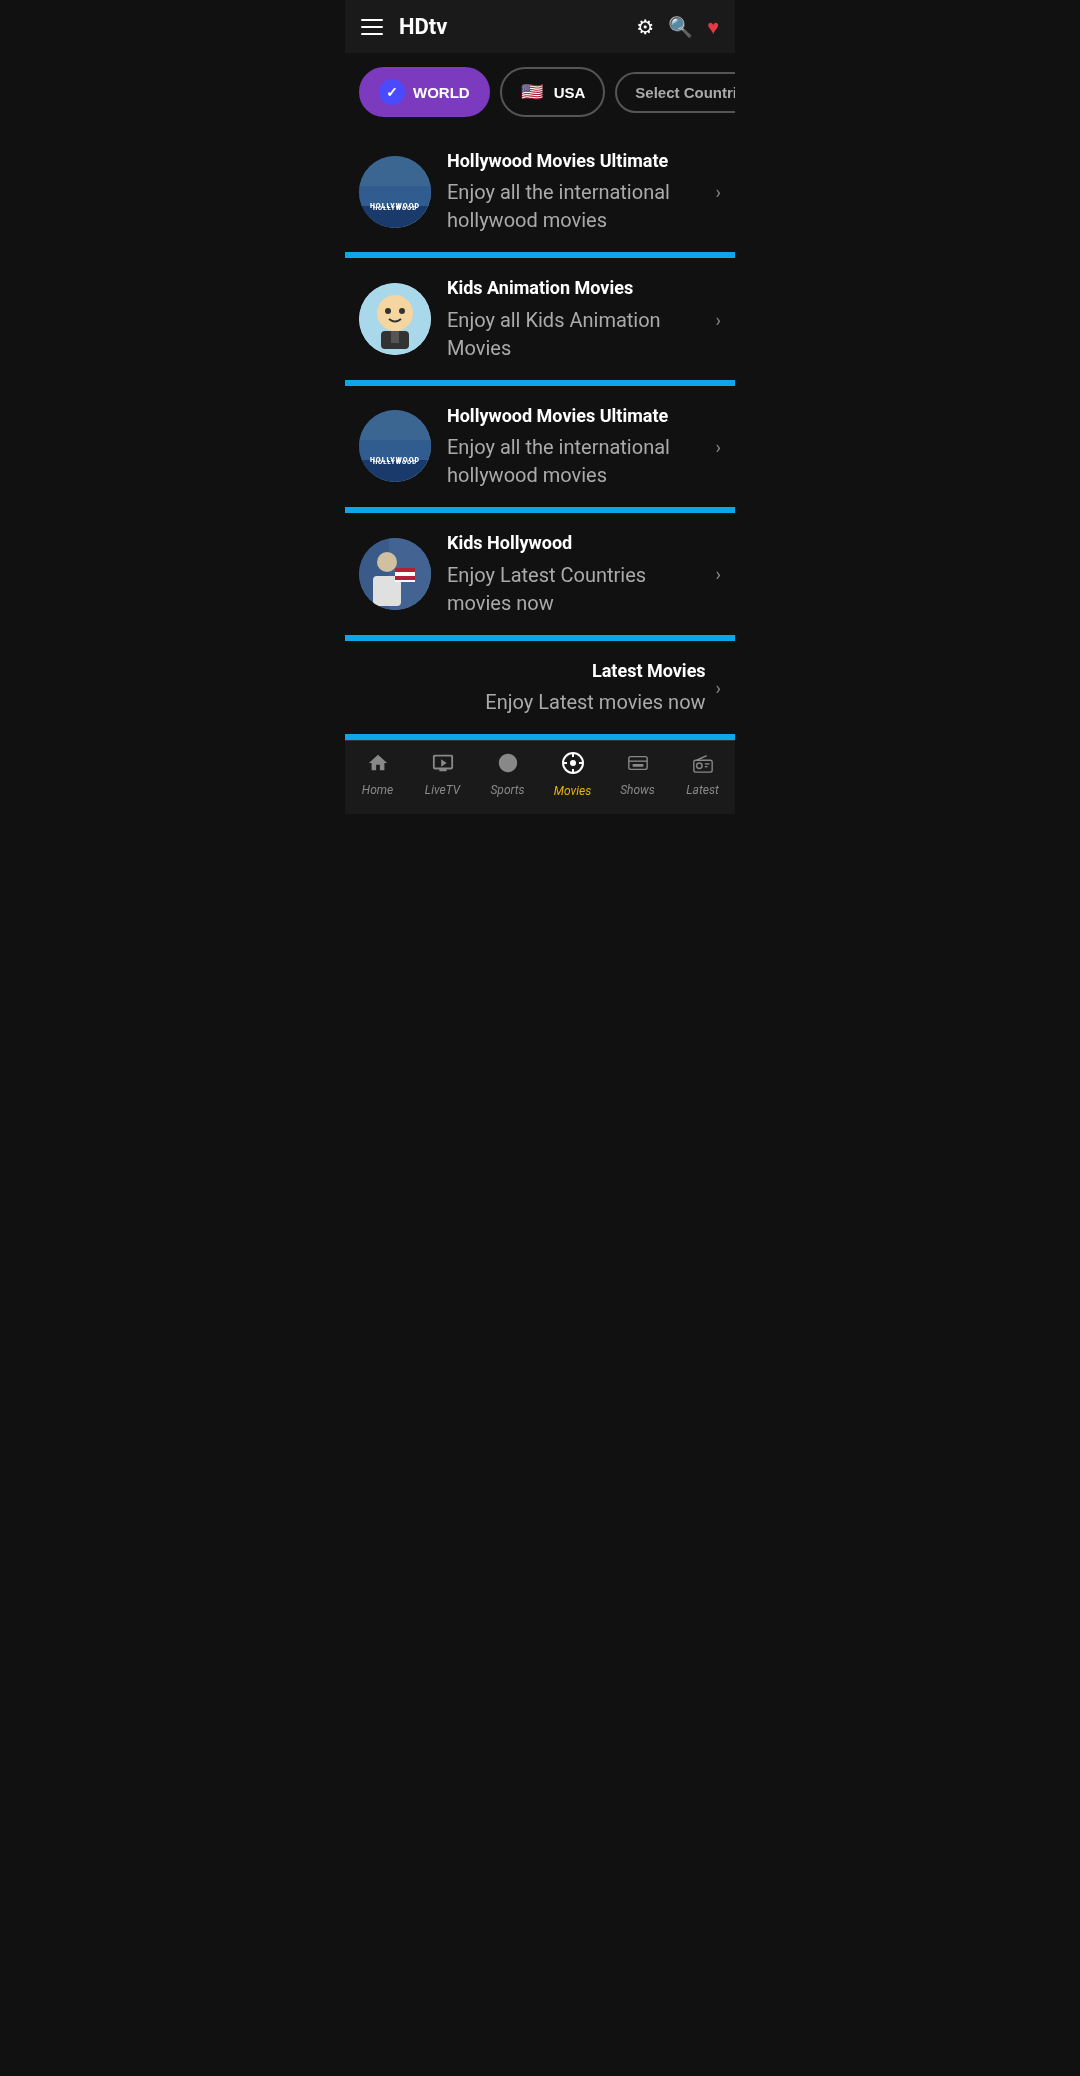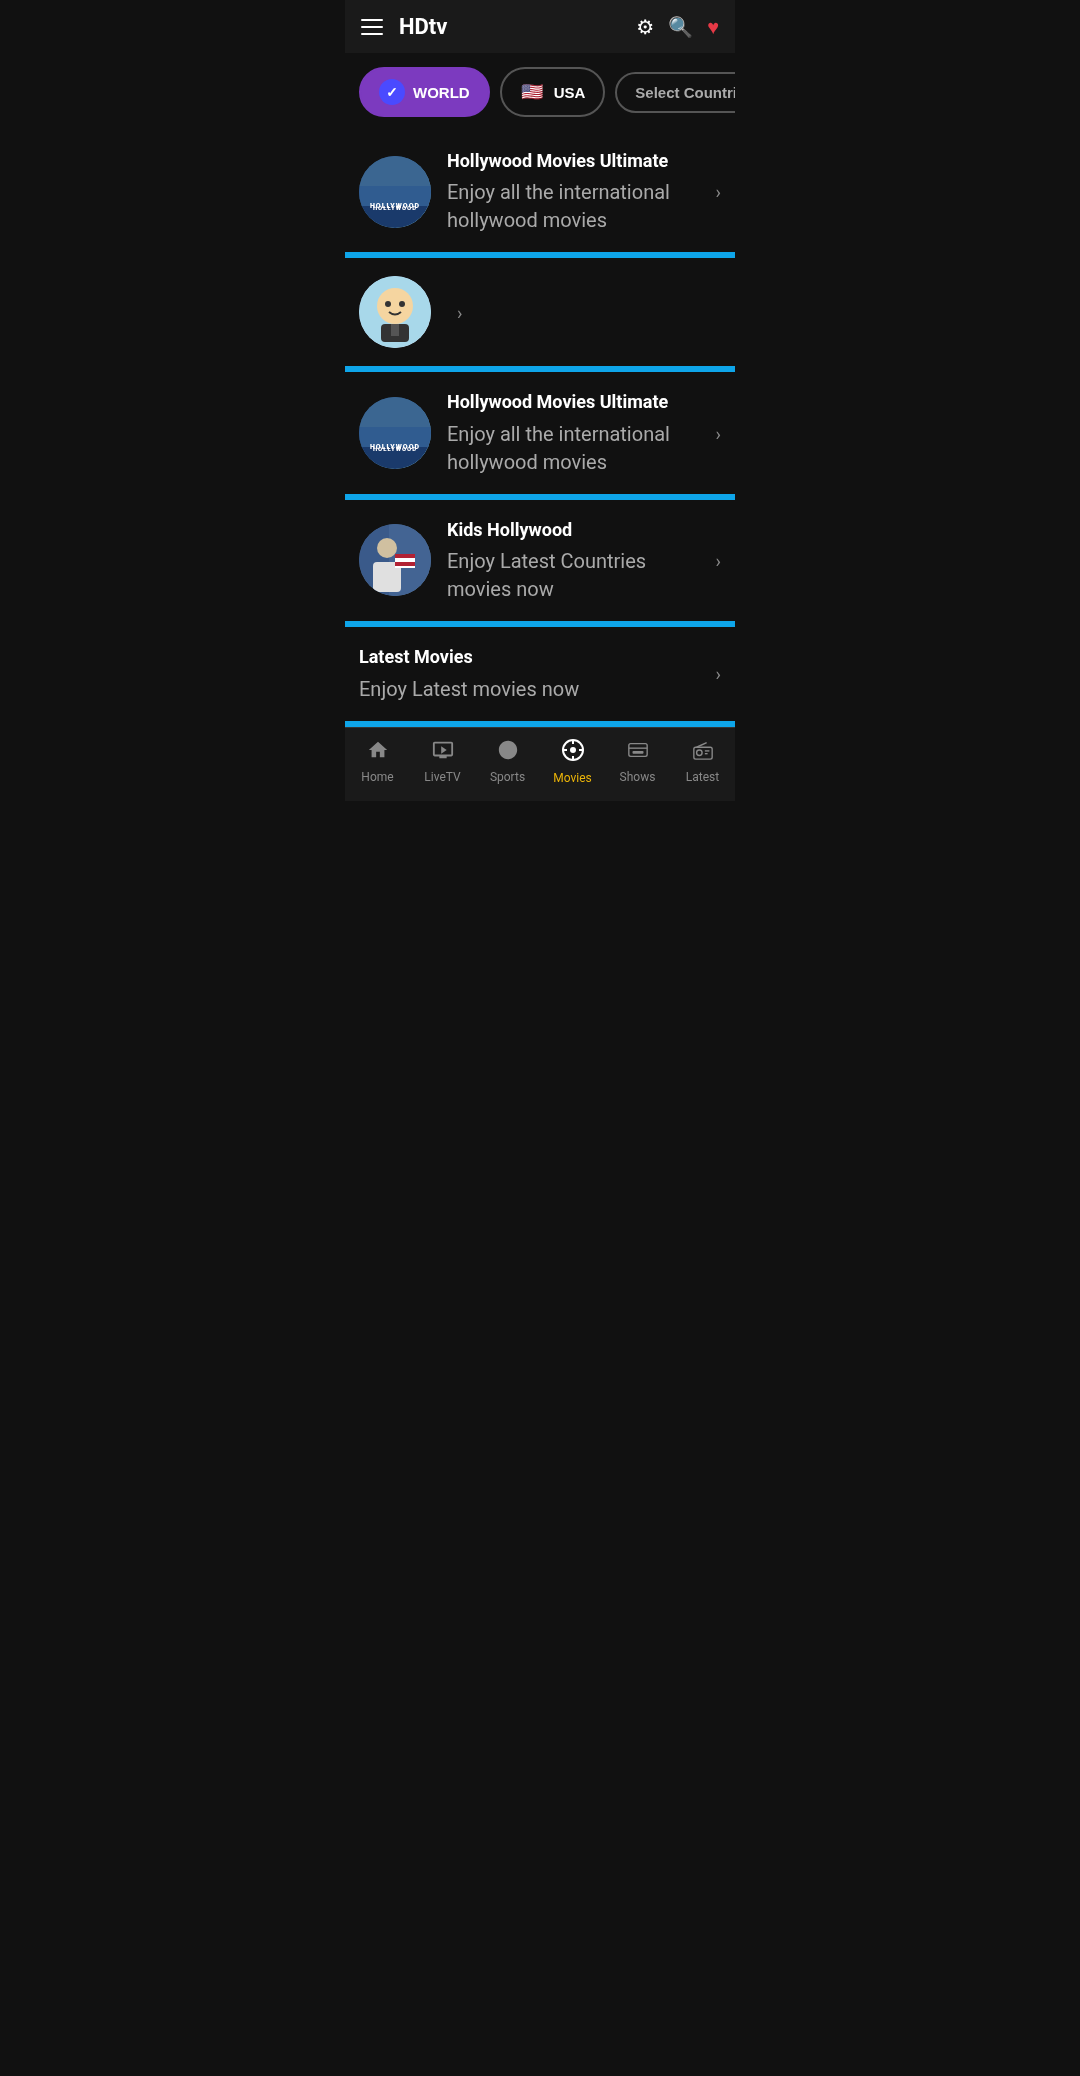--- a/index.html
+++ b/index.html
@@ -146,39 +146,40 @@
       color: #aaa;
       line-height: 1.4;
     }
     .item-chevron {
       font-size: 18px;
       color: #888;
       margin-left: 10px;
     }
 
     
-    .list-item.no-thumb { padding-left: 14px; }
+    .list-item.no-thumb { padding-left: 14px; text-align: right; }
     .no-thumb .item-info { margin-left: 0; }
 
     
     .bottom-nav {
       background: #1a1a1a;
       display: flex;
       align-items: center;
       justify-content: space-around;
       padding: 10px 0 16px;
       border-top: 1px solid #333;
     }
     .nav-item {
       display: flex;
       flex-direction: column;
       align-items: center;
       gap: 4px;
       cursor: pointer;
       min-width: 50px;
+      font-style: italic;
     }
     .nav-icon { font-size: 22px; color: #888; }
     .nav-icon.active { color: #fff; }
     .nav-label { font-size: 12px; color: #888; }
     .nav-label.active { color: #eab308; }
 
     
     .hamburger { display: flex; flex-direction: column; gap: 5px; cursor: pointer; }
     .hamburger span { display: block; width: 22px; height: 2px; background: #fff; border-radius: 2px; }
   </style>
@@ -240,20 +241,24 @@
 
         <circle cx="36" cy="30" r="18" fill="#f5d5a0"></circle>
         <circle cx="29" cy="28" r="3" fill="#333"></circle>
         <circle cx="43" cy="28" r="3" fill="#333"></circle>
         <path d="M30 36 Q36 41 42 36" stroke="#333" stroke-width="2" fill="none"></path>
 
         <rect x="22" y="48" width="28" height="18" rx="4" fill="#333"></rect>
         <rect x="32" y="48" width="8" height="12" fill="#555"></rect>
       </svg>
     </div>
+    <div class="item-info">
+      <div class="item-title">Kids Animation Movies</div>
+      <div class="item-desc">Enjoy all  Kids Animation Movies</div>
+    </div>
     <span class="item-chevron">›</span>
   </div>
 
   <div class="list-item">
     <div class="item-thumb thumb-hollywood">
       <svg width="72" height="72" viewBox="0 0 72 72" style="position:absolute;top:0;left:0;">
         <rect width="72" height="72" rx="36" fill="#1a3a6b"></rect>
         <rect x="0" y="30" width="72" height="20" fill="#3a6ba0" opacity="0.7"></rect>
         <rect x="0" y="0" width="72" height="30" fill="#87ceeb" opacity="0.3"></rect>
         <text x="36" y="54" text-anchor="middle" font-size="6" font-weight="900" fill="white" letter-spacing="1">HOLLYWOOD</text>

